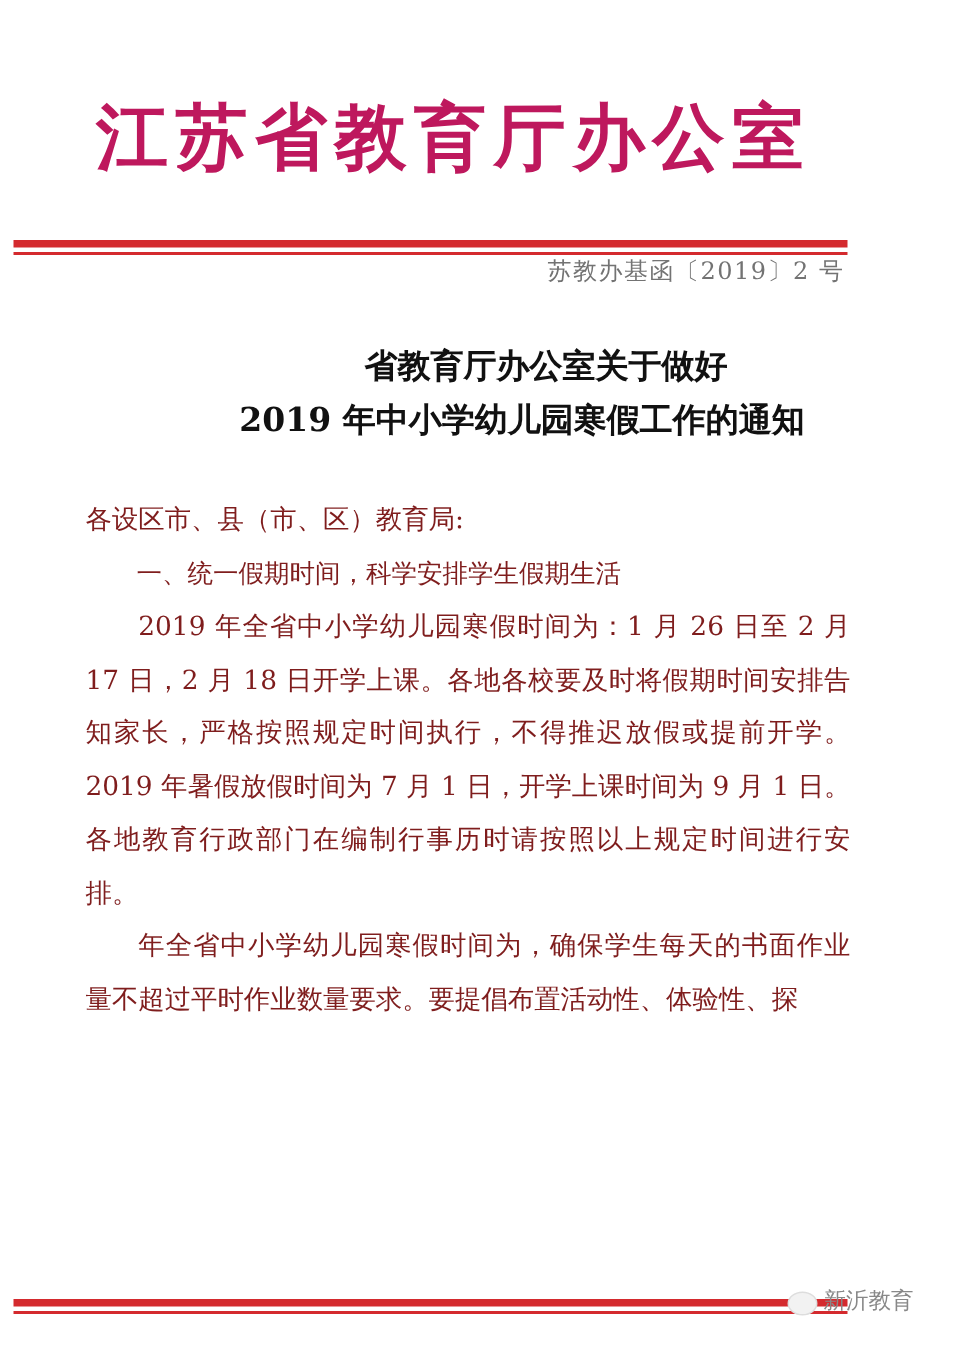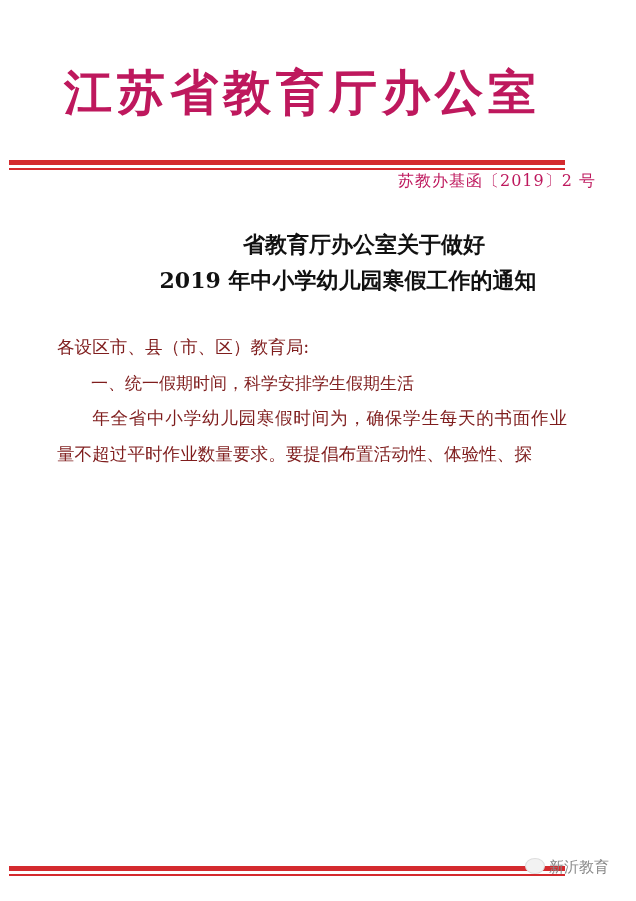--- a/index.html
+++ b/index.html
@@ -1,49 +1,50 @@
 <!DOCTYPE html>
 <html><head>
   <meta charset="utf-8">
   <style>
     html, body { margin: 0; padding: 0; background: #ffffff; }
     body { width: 636px; height: 901px; position: relative; overflow: hidden; font-family: "DejaVu Serif", "Liberation Serif", serif; color: #1a1a1a; }
     .header-title { position: absolute; left: 64px; top: 62px; font-size: 48px; color: #be185d; font-weight: bold; letter-spacing: 5px; font-family: "DejaVu Serif", serif; line-height: 60px; white-space: nowrap; }
     .rule { position: absolute; left: 9px; width: 556px; }
     .rule .thick { height: 5px; background: #d42a2e; }
     .rule .thin { height: 2px; background: #d42a2e; margin-top: 3px; }
-    .doc-number { position: absolute; left: 365px; top: 171px; font-size: 16px; color: #be185d; letter-spacing: 1px; white-space: nowrap; margin-left: 33px; }
+    .doc-number { position: absolute; left: 365px; top: 171px; font-size: 16px; color: #737373; letter-spacing: 1px; white-space: nowrap; }
     .title { position: absolute; left: 0; width: 636px; text-align: center; font-size: 22px; font-weight: bold; color: #111; line-height: 34px; }
     .title1 { top: 227px; padding-left: 76px; width: 576px; }
     .title2 { top: 263px; padding-left: 60px; width: 576px; }
     .body { position: absolute; left: 57px; width: 510px; font-size: 17.6px; line-height: 35.5px; color: #7f1d1d; }
     .p { text-align: justify; }
     .indent { text-indent: 2em; }
     .section-heading { font-weight: normal; font-family: "DejaVu Sans", sans-serif; text-indent: 2em; font-size: 17px; }
-    .watermark { position: absolute; left: 525px; top: 858px; display: flex; align-items: flex-start; gap: 4px; color: #888; font-size: 15px; font-family: "DejaVu Sans", sans-serif; }
+    .watermark { position: absolute; left: 525px; top: 858px; display: flex; align-items: flex-end; gap: 4px; color: #888; font-size: 15px; font-family: "DejaVu Sans", sans-serif; }
     .wm-icon { width: 18px; height: 14px; border-radius: 50%; background: #f2f2f2; border: 1px solid #ddd; }
   </style>
 </head>
 <body>
 
 <div class="header-title">江苏省教育厅办公室</div>
 
 <div class="rule" style="top:160px;">
   <div class="thick"></div>
   <div class="thin"></div>
 </div>
 
 <div class="doc-number">苏教办基函〔2019〕2 号</div>
 
 <div class="title title1">省教育厅办公室关于做好</div>
 <div class="title title2">2019 年中小学幼儿园寒假工作的通知</div>
 
 <div class="body" style="top:330px;">
   <div class="p">各设区市、县（市、区）教育局:</div>
   <div class="p section-heading">一、统一假期时间，科学安排学生假期生活</div>
+  <div class="p indent">2019 年全省中小学幼儿园寒假时间为：1 月 26 日至 2 月 17 日，2 月 18 日开学上课。各地各校要及时将假期时间安排告知家长，严格按照规定时间执行，不得推迟放假或提前开学。2019 年暑假放假时间为 7 月 1 日，开学上课时间为 9 月 1 日。各地教育行政部门在编制行事历时请按照以上规定时间进行安排。</div>
   <div class="p indent">年全省中小学幼儿园寒假时间为，确保学生每天的书面作业量不超过平时作业数量要求。要提倡布置活动性、体验性、探</div>
 </div>
 
 <div class="rule" style="top:866px;">
   <div class="thick"></div>
   <div class="thin"></div>
 </div>
 
 <div class="watermark">
   <span class="wm-icon"></span>

